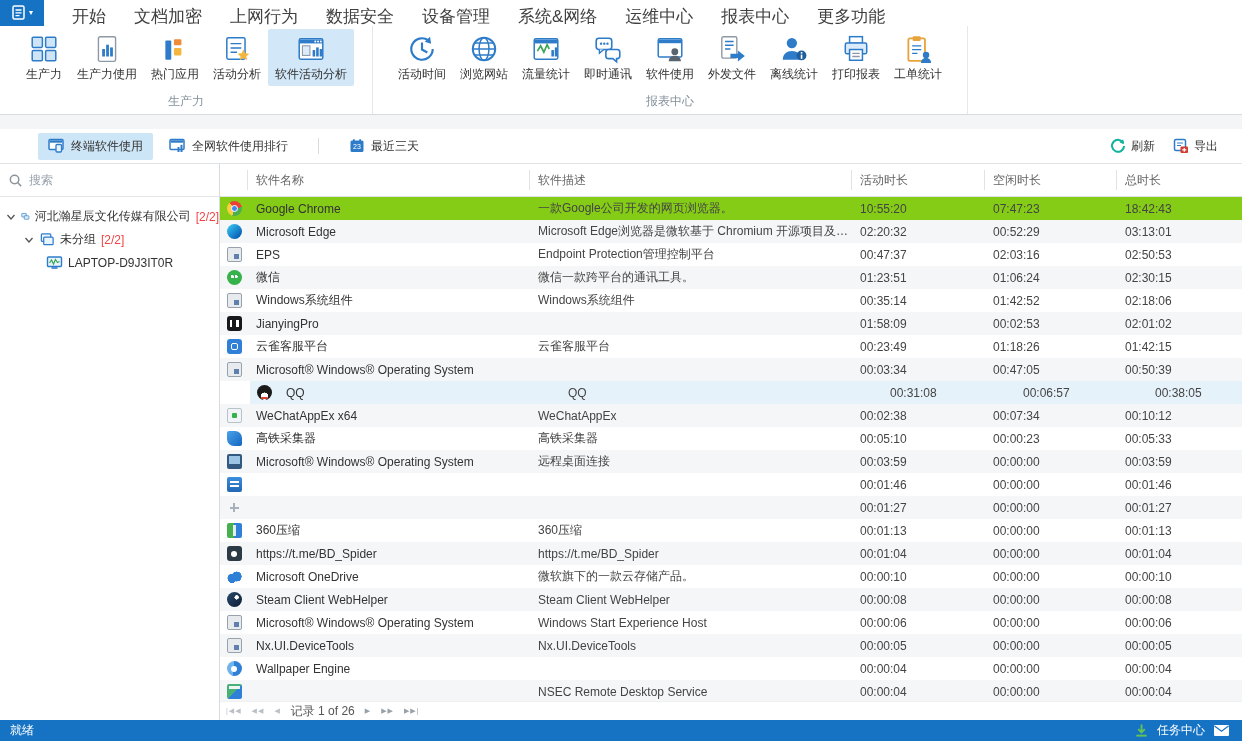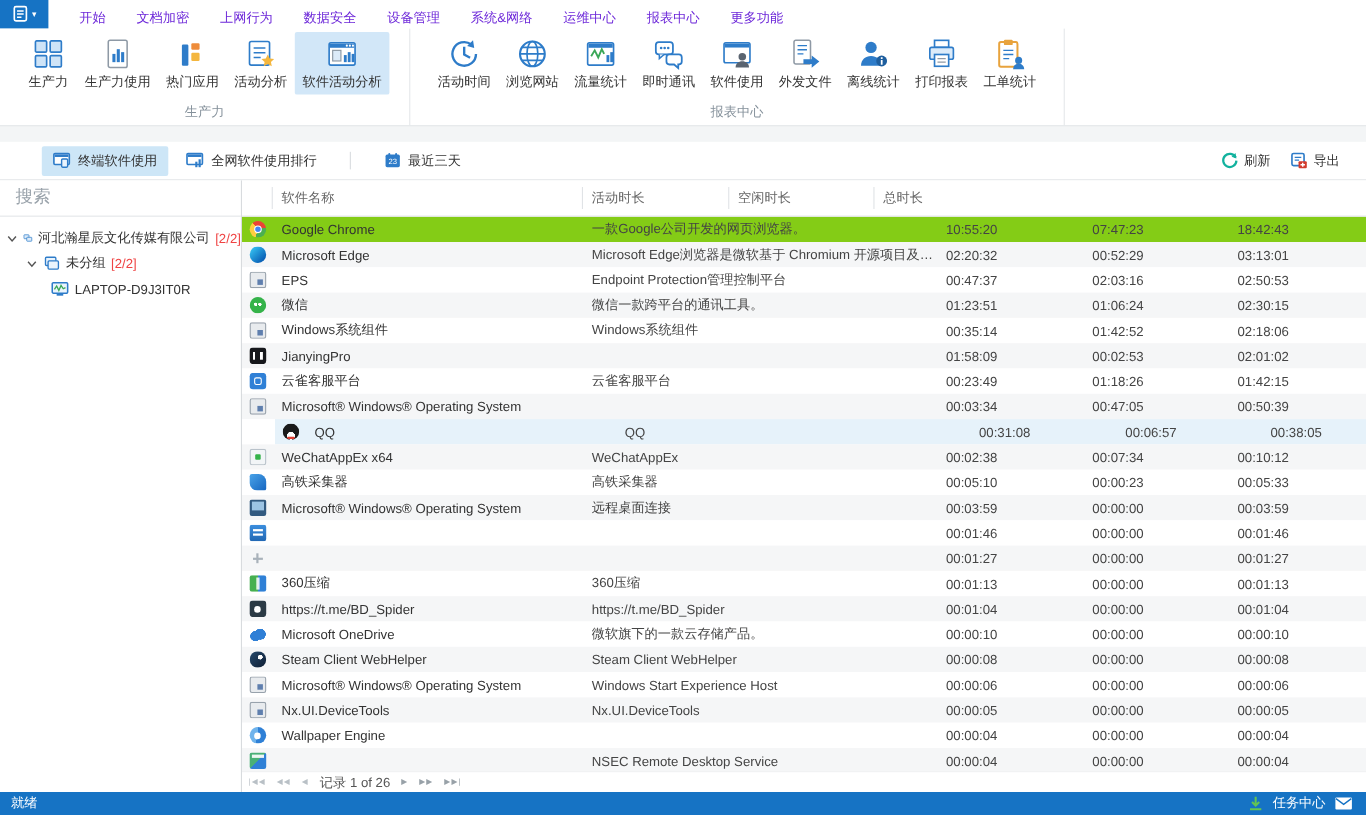--- a/index.html
+++ b/index.html
@@ -8,21 +8,21 @@
     font-family: "Liberation Sans", "DejaVu Sans", sans-serif;
     font-size: 12px; color:#333; background:#fff; overflow:hidden;
   }
   .window { width:1242px; height:741px; display:flex; flex-direction:column; }
 
   
   .menubar { height:26px; display:flex; align-items:stretch; background:#fff; flex:none; }
   .app-btn { width:44px; background:#1673c4; display:flex; align-items:center; justify-content:center; gap:2px; cursor:pointer; }
   .app-btn .caret { color:#fff; font-size:8px; line-height:1; }
   .menu-items { display:flex; align-items:stretch; margin-left:14px; }
-  .mi { display:flex; align-items:center; padding:16px 14px; font-size:12px; color:#6d28d9; cursor:pointer; border-bottom:2px solid transparent; }
+  .mi { display:flex; align-items:center; padding:16px 14px; font-size:17px; color:#404040; cursor:pointer; border-bottom:2px solid transparent; }
   .mi[data-active="true"] { border-bottom-color:#1f7ad0; }
 
   
   .ribbon { height:89px; display:flex; background:#fff; border-bottom:1px solid #d8dcdf; flex:none; }
   .rgroup { display:flex; flex-direction:column; border-right:1px solid #e5e8ea; padding:0 18px; }
   .ricons { display:flex; align-items:flex-start; padding-top:3px; flex:1; }
   .ritem { display:flex; flex-direction:column; align-items:center; gap:2px; padding:5px 7px 3px; border-radius:2px; cursor:pointer; min-width:52px; }
   .ritem[data-selected="true"] { background:#d2e7f8; }
   .ritem .rlbl { font-size:12px; color:#333; white-space:nowrap; }
   .rlabel { text-align:center; font-size:12px; color:#84909a; padding:1px 0 4px; }
@@ -35,21 +35,21 @@
   .tabbtn { display:flex; align-items:center; gap:6px; padding:5px 10px; border-radius:2px; cursor:pointer; color:#333; white-space:nowrap; }
   .tabbtn[data-selected="true"] { background:#cde6f7; }
   .tdiv { width:1px; height:16px; background:#d9dcdf; margin:0 14px; }
   .tab-spacer { flex:1; }
   .actbtn { display:flex; align-items:center; gap:5px; padding:4px 6px; cursor:pointer; color:#333; }
 
   
   .main { flex:1; display:flex; min-height:0; }
   .sidebar { width:220px; flex:none; border-right:1px solid #d8dbde; display:flex; flex-direction:column; background:#fff; }
   .searchrow { height:33px; border-bottom:1px solid #e3e6e8; display:flex; align-items:center; padding:0 8px; gap:6px; flex:none; }
-  .searchrow input { border:none; outline:none; flex:1; font-size:16px; color:#333; font-family:inherit; background:transparent; }
+  .searchrow input { border:none; outline:none; flex:1; font-size:12px; color:#333; font-family:inherit; background:transparent; }
   .searchrow input::placeholder { color:#9aa3ab; }
   .tree { padding-top:8px; overflow:hidden; }
   .tnode { height:23px; display:flex; align-items:center; gap:5px; cursor:pointer; white-space:nowrap; color:#333; }
   .tnode .cnt { color:#ef4444; }
   .d0 { padding-left:6px; }
   .d1 { padding-left:24px; }
   .d2 { padding-left:46px; }
   .tnode[data-state="sel"] { background:#d9d9d9; }
   .chev { flex:none; }
 
@@ -405,20 +405,21 @@
             </svg>
           <span>LAPTOP-D9J3IT0R</span>
         </div>
       </div>
     </div>
 
     <div class="content">
       <div class="thead">
         <span class="hc w-icon"></span>
         <span class="hc w-name">软件名称</span>
+        <span class="hc w-desc">软件描述</span>
         <span class="hc w-act">活动时长</span>
         <span class="hc w-idle">空闲时长</span>
         <span class="hc w-tot">总时长</span>
       </div>
       <div class="list">
 
           <div class="row" data-state="sel">
             <span class="cell cicon w-icon">
               <span class="ai" data-icon="chrome"></span>
             </span>

